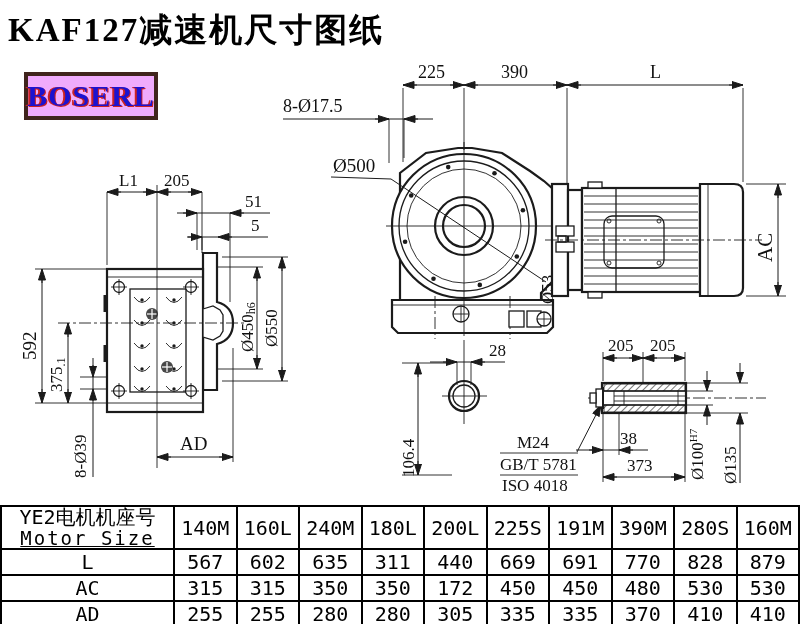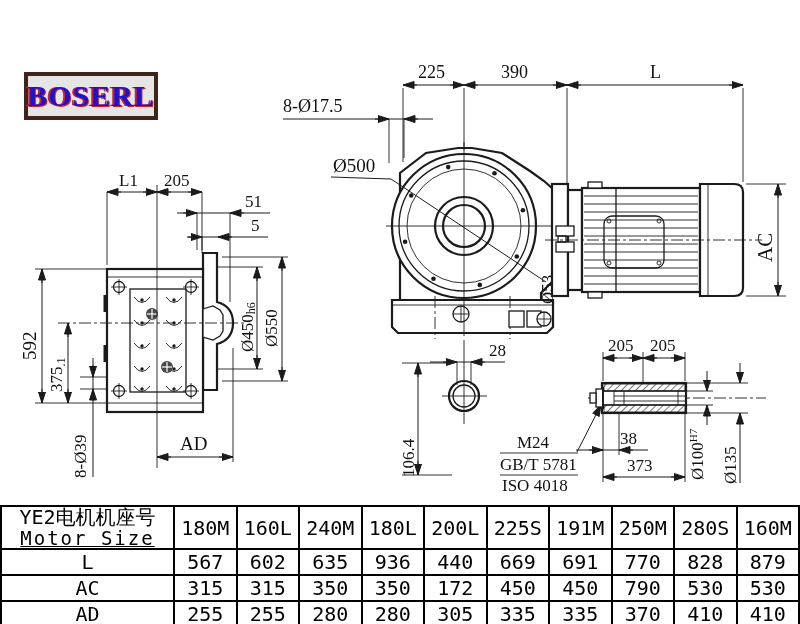--- a/index.html
+++ b/index.html
@@ -1,21 +1,21 @@
 <!DOCTYPE html>
 <html><head>
 <meta charset="utf-8">
 <style>
   html,body{margin:0;padding:0;background:#fff;}
   #page{position:relative;width:800px;height:624px;background:#fff;overflow:hidden;
         font-family:"Liberation Serif",serif;}
   #title{position:absolute;left:8px;top:8px;font-size:33px;font-weight:bold;color:#000;
          letter-spacing:2px;white-space:nowrap;}
   #logo{position:absolute;left:24px;top:72px;width:126px;height:40px;border:4px solid #40241c;
-        display:flex;align-items:center;justify-content:center;background:#e5e5e5;}
+        display:flex;align-items:center;justify-content:center;background:#f0abfc;}
   #logo span{font-size:30px;font-weight:bold;color:#1c12d0;letter-spacing:1px;
         text-shadow:-2px 0 0 #cc2222,1px .5px 0 #cc2222;font-family:"Liberation Serif",serif;}
   svg{position:absolute;left:0;top:0;}
   svg line,svg path,svg circle,svg rect,svg polyline{stroke:#1b1b1b;}
   svg text{stroke:none;fill:#111;font-family:"Liberation Serif",serif;font-size:17px;}
   .o2{stroke-width:2.2;fill:#fff}
   .o1{stroke-width:1.3;fill:none}
   .w{fill:#fff}
   .thin{stroke-width:.9;fill:none}
   .dim{stroke-width:1;fill:none}
@@ -37,20 +37,21 @@
   tr.hdr{height:43px}
   tr.data{height:25px}
   .cn{font-size:20px;line-height:21px;}
   .en{font-size:19px;line-height:20px;letter-spacing:2px;text-decoration:underline;}
 </style>
 </head>
 <body>
 
 <div id="page">
 
+  <div id="title">KAF127减速机尺寸图纸</div>
   <div id="logo">
     <span>BOSERL</span>
   </div>
 
   <svg width="800" height="505" viewBox="0 0 800 505">
     <defs>
       <marker id="arr" viewBox="0 0 12 8" markerWidth="12" markerHeight="8" refX="11.5" refY="4" orient="auto" markerUnits="userSpaceOnUse">
         <path d="M0.5,0.5 L11.5,4 L0.5,7.5 Z" fill="#1b1b1b" stroke="none"></path>
       </marker>
       <pattern id="hatch" width="5" height="5" patternUnits="userSpaceOnUse" patternTransform="rotate(45)">
@@ -364,54 +365,54 @@
   </svg>
 
   <div id="tablewrap">
     <table>
         <tbody>
           <tr class="hdr">
             <th class="lbl">
               <div class="cn">YE2电机机座号</div>
               <div class="en">Motor Size</div>
             </th>
-            <th>180M</th>
+            <th>140M</th>
             <th>160L</th>
             <th>240M</th>
             <th>180L</th>
             <th>200L</th>
             <th>225S</th>
             <th>191M</th>
-            <th>250M</th>
+            <th>390M</th>
             <th>280S</th>
             <th>160M</th>
           </tr>
           <tr class="data">
             <td class="lbl">L</td>
             <td>567</td>
             <td>602</td>
             <td>635</td>
-            <td>936</td>
+            <td>311</td>
             <td>440</td>
             <td>669</td>
             <td>691</td>
             <td>770</td>
             <td>828</td>
             <td>879</td>
           </tr>
           <tr class="data">
             <td class="lbl">AC</td>
             <td>315</td>
             <td>315</td>
             <td>350</td>
             <td>350</td>
             <td>172</td>
             <td>450</td>
             <td>450</td>
-            <td>790</td>
+            <td>480</td>
             <td>530</td>
             <td>530</td>
           </tr>
           <tr class="data">
             <td class="lbl">AD</td>
             <td>255</td>
             <td>255</td>
             <td>280</td>
             <td>280</td>
             <td>305</td>

